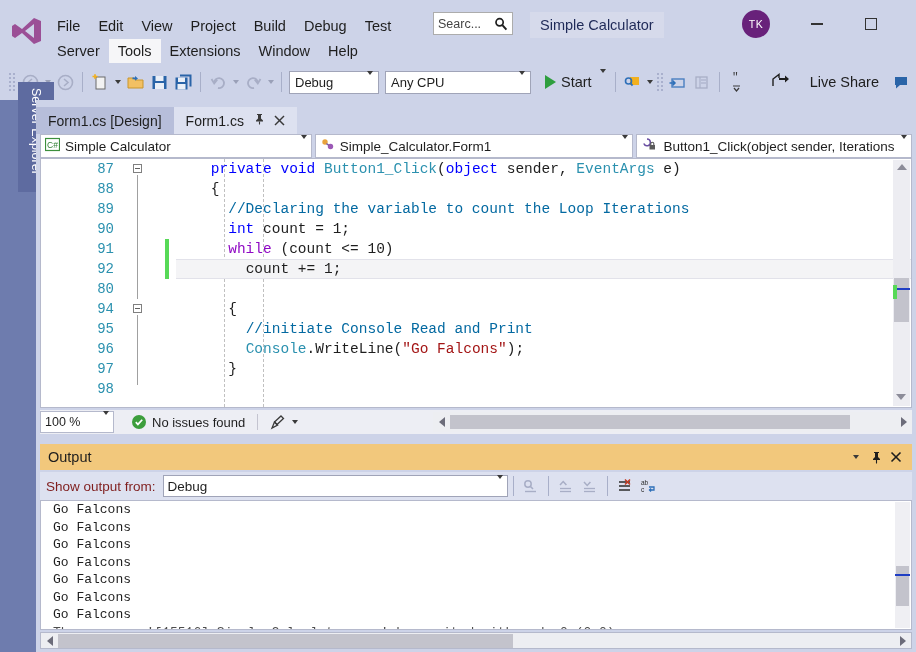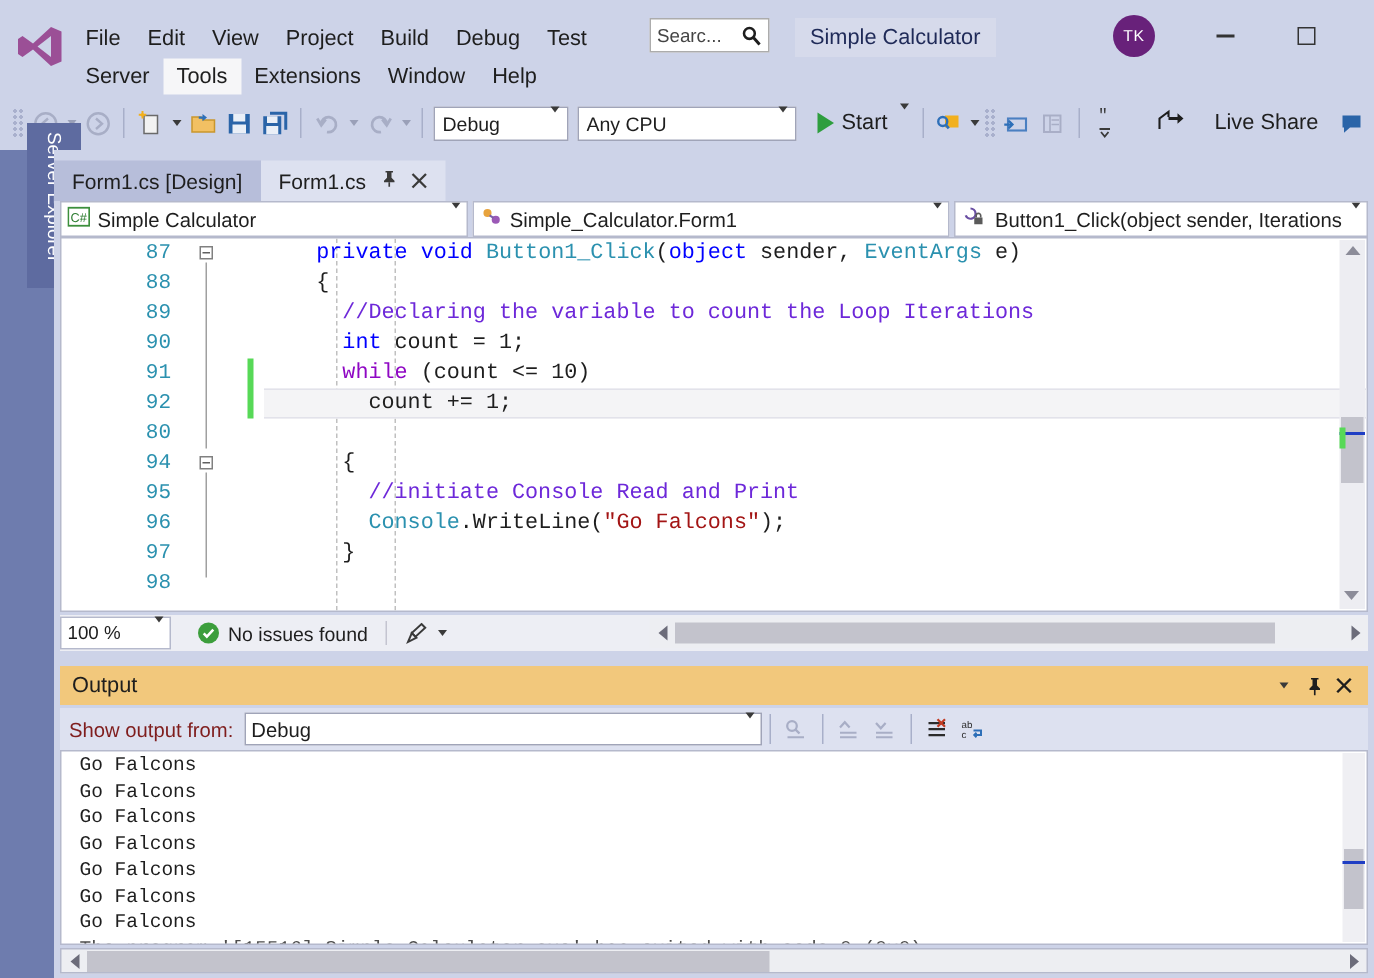--- a/index.html
+++ b/index.html
@@ -137,21 +137,21 @@
   .changebar { position: absolute; left: 124px; width: 4px; background: #57D957; }
   .code-lines {
     position: absolute; left: 135px; top: 0; right: 0; height: 100%;
     font-family: "Liberation Mono", monospace; font-size: 14.5px;
   }
   .cl { height: 20px; line-height: 20px; white-space: pre; color: #1E1E1E; }
   .cl.cur { background: #F4F4F6; border-top: 1px solid #E2E2EA; border-bottom: 1px solid #E2E2EA; height: 20px; line-height: 18px; }
   .k  { color: #0000FF; }
   .kc { color: #8F08C4; }
   .ty { color: #2B91AF; }
-  .cm { color: #6d28d9; }
+  .cm { color: #0369a1; }
   .st { color: #A31515; }
   .nm { color: #1E1E1E; }
   .guide { position: absolute; top: 0; width: 0; border-left: 1px dashed #C0C0C0; height: 100%; }
 
   
   .vscroll { position: absolute; right: 1px; top: 1px; width: 17px; bottom: 1px; background: #EDEDF2; }
   .vs-split { position: absolute; right: 1px; top: -20px; width: 17px; height: 19px; background: #E4E4EC; border: 1px solid #C6C6D2; display: flex; align-items: center; justify-content: center; }
   .sarrow { width: 0; height: 0; margin: 4px auto; }
   .sarrow.up { border-left: 5px solid transparent; border-right: 5px solid transparent; border-bottom: 6px solid #8C8C99; }
   .sarrow.dn { border-left: 5px solid transparent; border-right: 5px solid transparent; border-top: 6px solid #8C8C99; }

